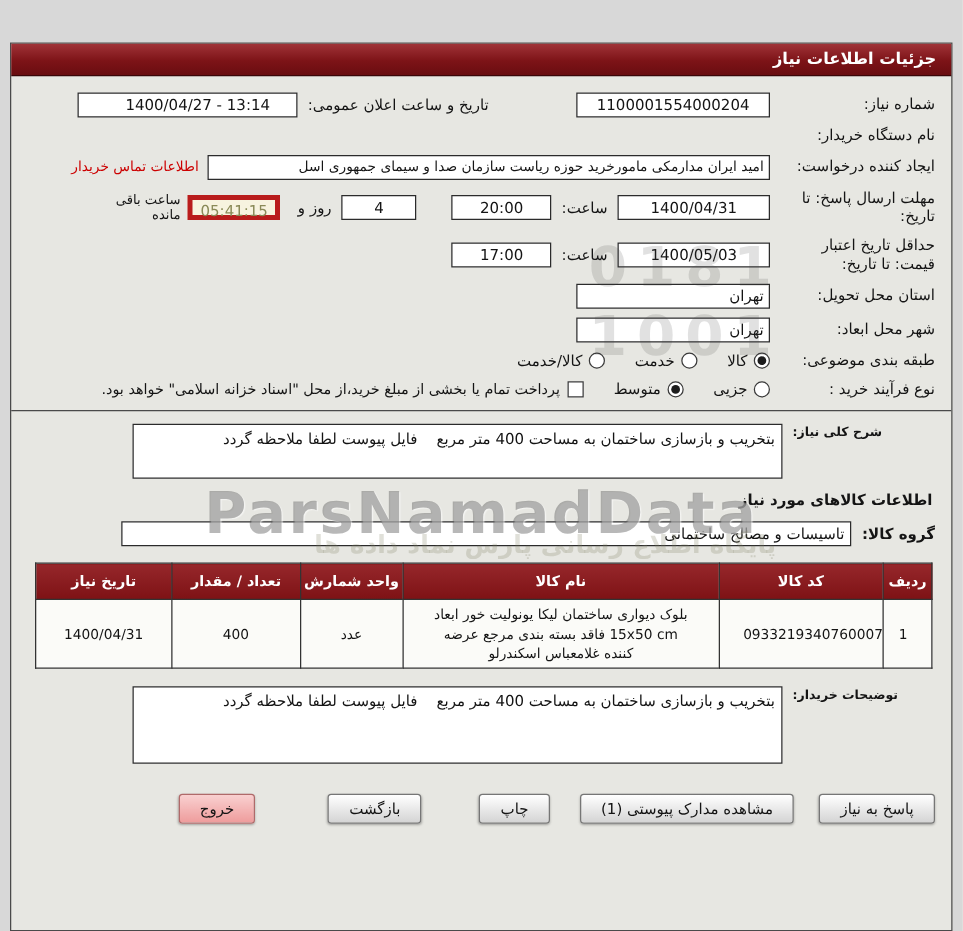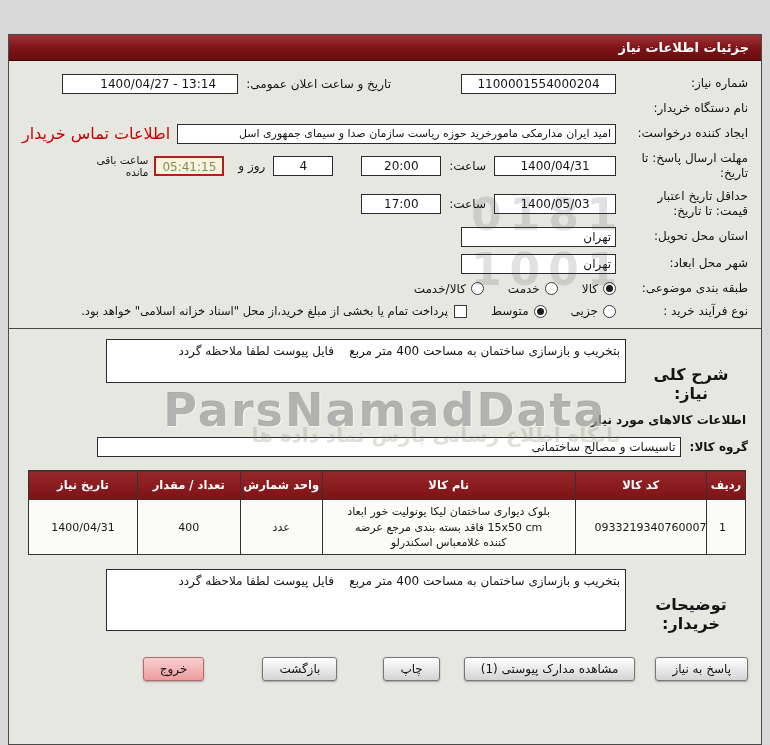--- a/index.html
+++ b/index.html
@@ -31,23 +31,23 @@
     background: #fff; border: 1px solid #2b2b2b;
     height: 20px; line-height: 18px; padding: 0 4px;
     font-size: 12px; overflow: hidden; white-space: nowrap;
   }
   .center { text-align: center; }
   .ltr { direction: ltr; }
   .w155 { width: 155px; } .w165 { width: 176px; padding-left: 20px; } .w450 { width: 450px; }
   .w122 { width: 122px; } .w70 { width: 80px; } .w60 { width: 60px; }
   .small-text { font-size: 11px; } .gap-lbl { margin-right: 70px; }
   .gap28 { margin-right: 28px; }
-  .contact-link { color: #cc0000; font-size: 16px; margin-right: 7px; white-space: nowrap; cursor: pointer; }
+  .contact-link { color: #cc0000; font-size: 11px; margin-right: 7px; white-space: nowrap; cursor: pointer; }
   .timer {
-    background: #f7f3df; border: 2px solid #b91c1c; color: #8a8a58;
+    background: #f7f3df; border: 4px solid #b91c1c; color: #8a8a58;
     font-size: 12px; height: 20px; line-height: 18px; padding: 0 6px;
     margin-right: 6px; direction: ltr;
   }
   .remaining { font-size: 10.5px; width: 58px; line-height: 1.2; margin-right: 6px; }
   .opt { display: flex; align-items: center; margin-left: 24px; }
   .radio {
     width: 13px; height: 13px; border: 1px solid #3a3a3a; border-radius: 50%;
     background: #fff; display: inline-block; position: relative; margin-left: 5px; flex: none;
     cursor: pointer;
   }
@@ -55,21 +55,21 @@
     content: ""; position: absolute; left: 2px; top: 2px; right: 2px; bottom: 2px;
     border-radius: 50%; background: #1c1c1c;
   }
   .checkbox {
     width: 13px; height: 13px; border: 1px solid #3a3a3a; background: #fff;
     margin-left: 6px; flex: none; cursor: pointer;
   }
   .treasury-text { font-size: 11.5px; white-space: nowrap; }
   .lower { border-top: 1px solid #4a4a4a; margin-top: 9px; padding: 10px 13px 4px; }
   .sec-row { display: flex; margin-bottom: 10px; }
-  .sec-lbl { width: 122px; flex: none; font-weight: bold; font-size: 16px; text-align: center; padding-left: 8px; padding-top: 2px; margin-top: 24px; }
+  .sec-lbl { width: 122px; flex: none; font-weight: bold; font-size: 10px; text-align: left; padding-left: 8px; padding-top: 2px; }
   .bigbox {
     background: #fff; border: 1px solid #2b2b2b; font-size: 12px;
     padding: 3px 5px; white-space: pre-wrap; line-height: 1.4; overflow: hidden;
   }
   .desc-box { width: 520px; height: 44px; }
   .notes-box { width: 520px; height: 62px; }
   .sec-title { font-weight: bold; font-size: 12px; margin: 2px 2px 10px; }
   .group-row { display: flex; align-items: center; margin-bottom: 13px; }
   .group-lbl { font-weight: bold; font-size: 12px; margin-left: 9px; white-space: nowrap; }
   .group-field { width: 584px; }

